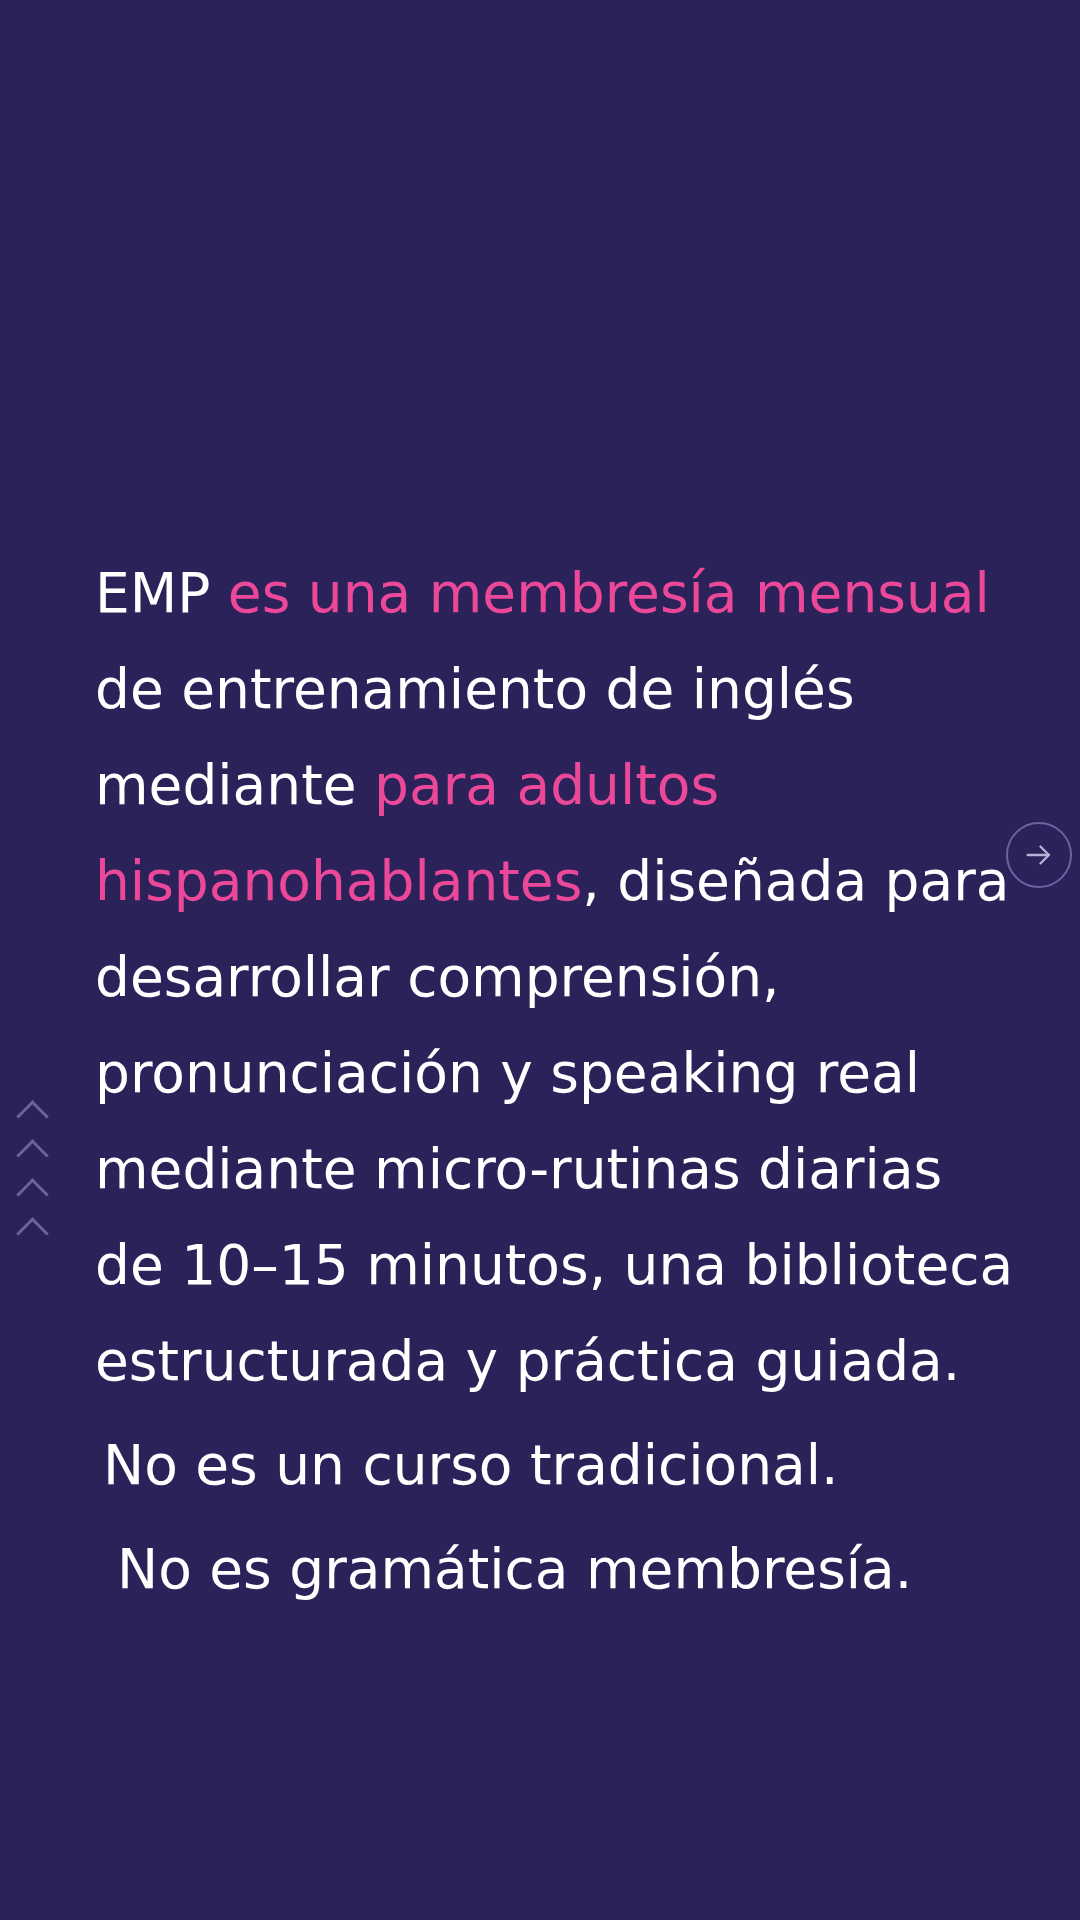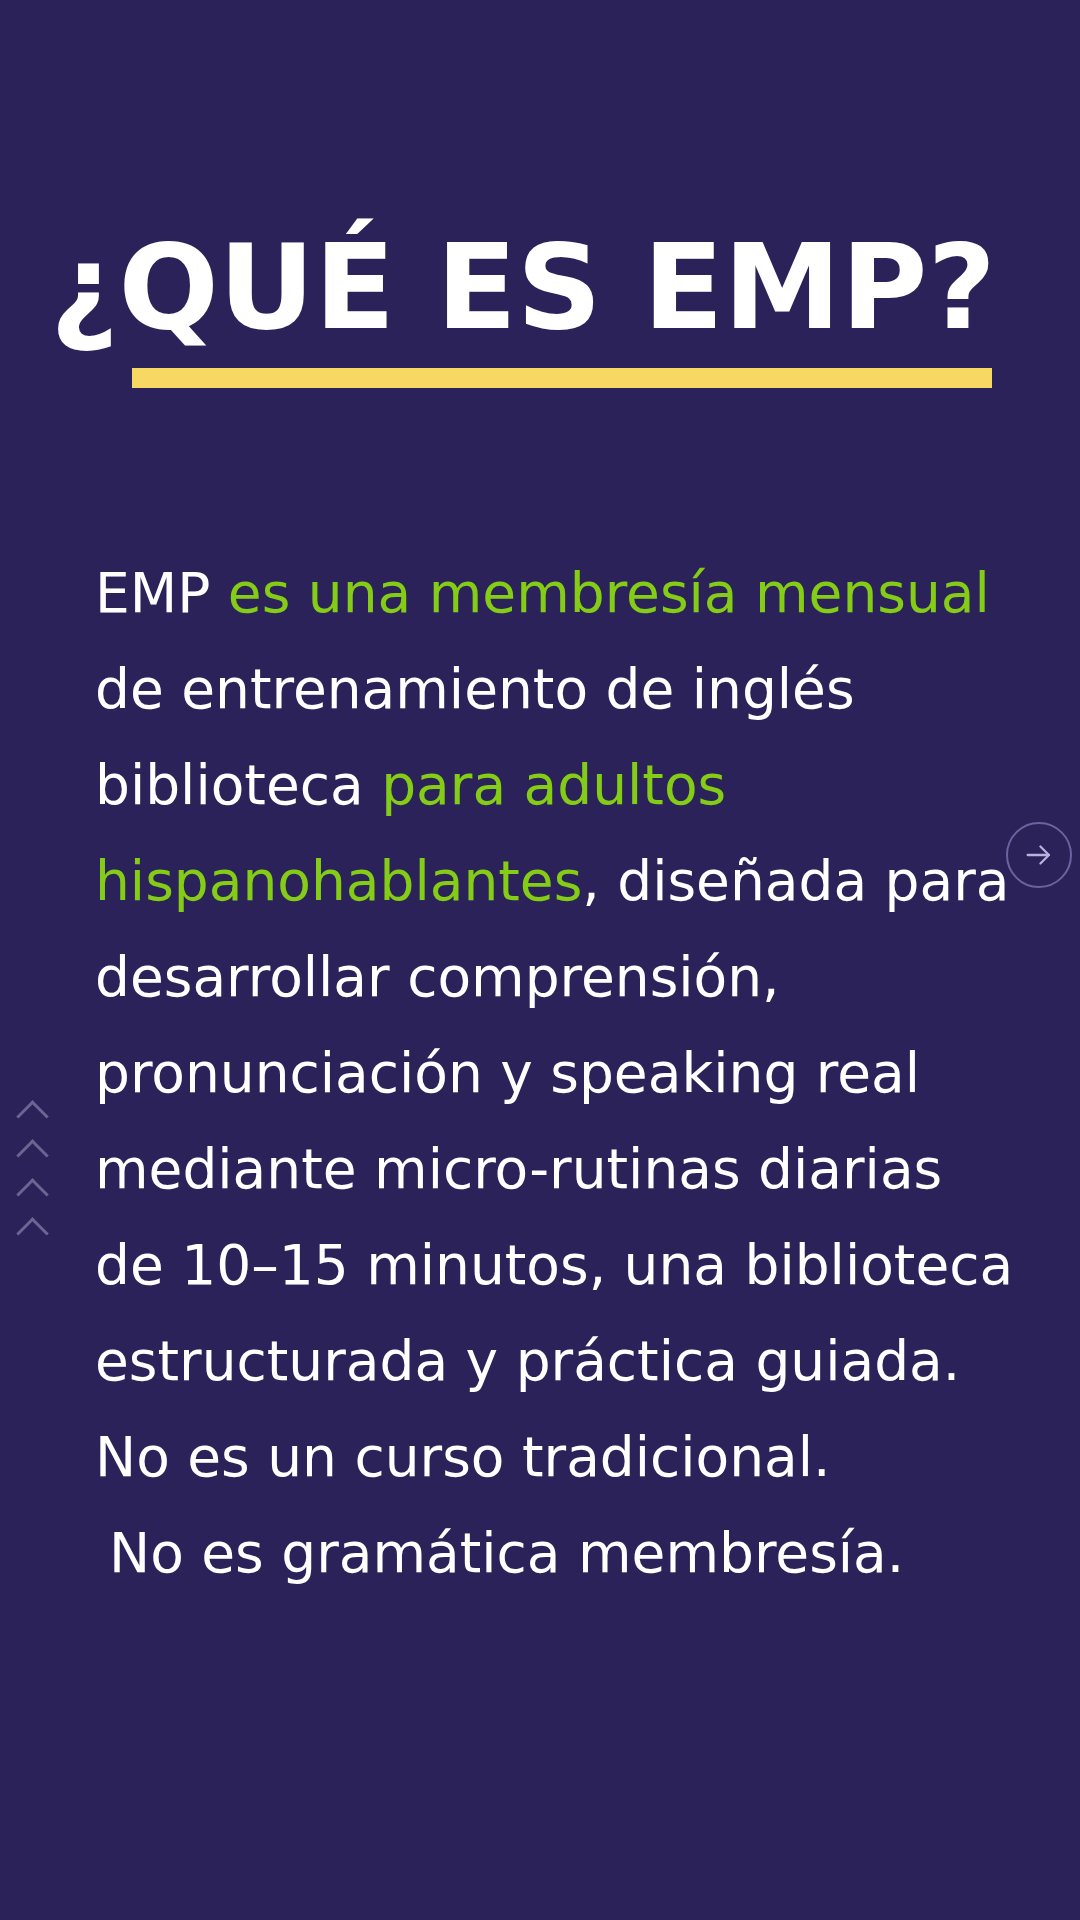--- a/index.html
+++ b/index.html
@@ -56,24 +56,24 @@
   .body-text {
     margin: 0;
     color: #ffffff;
     font-family: "DejaVu Sans", sans-serif;
     font-weight: 400;
     font-size: 55px;
     line-height: 96px;
     letter-spacing: 0px;
   }
   .hl {
-    color: #84cc16;
+    color: #ec4899;
   }
   .body-line {
-    margin: 0;
+    margin: 8px;
     color: #ffffff;
     font-family: "DejaVu Sans", sans-serif;
     font-weight: 400;
     font-size: 55px;
     line-height: 96px;
   }
   .body-line.indent {
     text-indent: 14px;
   }
 
@@ -116,27 +116,23 @@
     line-height: 1;
     overflow: hidden;
   }
   .next-circle svg { display:block; }
 </style>
 </head>
 <body>
 
 <div class="slide">
 
-  <div class="title-block">
-    <h1 class="title">¿QUÉ ES EMP?</h1>
-    <div class="title-underline"></div>
-  </div>
 
   <div class="body-block">
-    <p class="body-text"><span>EMP </span><span class="hl">es una membresía mensual</span><span> de entrenamiento de inglés biblioteca </span><span class="hl">para adultos hispanohablantes</span><span>, diseñada para desarrollar comprensión, pronunciación y speaking real mediante micro-rutinas diarias de 10–15 minutos, una biblioteca estructurada y práctica guiada.</span></p>
+    <p class="body-text"><span>EMP </span><span class="hl">es una membresía mensual</span><span> de entrenamiento de inglés mediante </span><span class="hl">para adultos hispanohablantes</span><span>, diseñada para desarrollar comprensión, pronunciación y speaking real mediante micro-rutinas diarias de 10–15 minutos, una biblioteca estructurada y práctica guiada.</span></p>
     <p class="body-line">No es un curso tradicional.</p>
     <p class="body-line indent">No es gramática membresía.</p>
   </div>
 
   <div class="chev-stack">
     <span></span>
     <span></span>
     <span></span>
     <span></span>
   </div>

